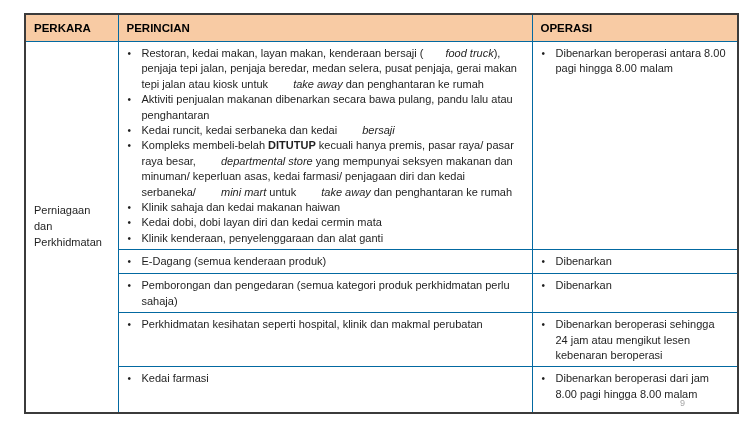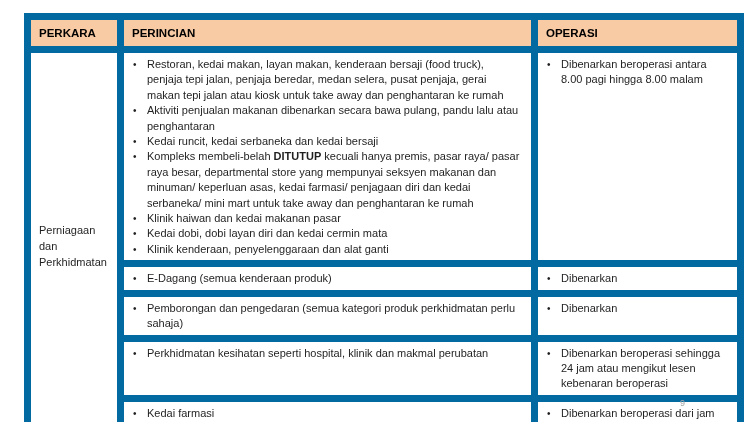--- a/index.html
+++ b/index.html
@@ -15,21 +15,21 @@
   table.reg{
     position:absolute;
     left:24px;top:13px;
     width:713px;
     border-collapse:collapse;
     table-layout:fixed;
     border:2px solid #3b3b3b;
     font-size:11px;
   }
   th,td{
-    border:7px solid #0369a1;
+    border:1px solid #0369a1;
     vertical-align:top;
     padding:0;
   }
   thead th{
     background:#f8cba4;
     height:26px;
     vertical-align:middle;
     text-align:left;
     padding:0 4px 0 8px;
     font-size:11.5px;
@@ -56,21 +56,21 @@
     display:flex;
     line-height:15.4px;
   }
   .bullet{
     flex:none;
     width:14px;
     margin-left:9px;
     font-size:10px;
   }
   .li-text{flex:1;}
-  .seg-italic{}
+  .seg-italic{font-style:italic;margin-left:22px;}
   .seg-bold{font-weight:bold;}
   .page-number{
     position:absolute;
     left:680px;
     top:398px;
     font-size:9px;
     color:#a6a6a6;
   }
 </style>
 </head>
@@ -107,21 +107,21 @@
               <li>
                 <span class="bullet">•</span>
                 <span class="li-text"><span>Kedai runcit, kedai serbaneka dan kedai </span><span class="seg-italic">bersaji</span></span>
               </li>
               <li>
                 <span class="bullet">•</span>
                 <span class="li-text"><span>Kompleks membeli-belah </span><span class="seg-bold">DITUTUP</span><span> kecuali hanya premis, pasar raya/ pasar raya besar, </span><span class="seg-italic">departmental store</span><span> yang mempunyai seksyen makanan dan minuman/ keperluan asas, kedai farmasi/ penjagaan diri dan kedai serbaneka/ </span><span class="seg-italic">mini mart</span><span> untuk </span><span class="seg-italic">take away</span><span> dan penghantaran ke rumah</span></span>
               </li>
               <li>
                 <span class="bullet">•</span>
-                <span class="li-text"><span>Klinik haiwan dan kedai makanan pasar</span></span>
+                <span class="li-text"><span>Klinik sahaja dan kedai makanan haiwan</span></span>
               </li>
               <li>
                 <span class="bullet">•</span>
                 <span class="li-text"><span>Kedai dobi, dobi layan diri dan kedai cermin mata</span></span>
               </li>
               <li>
                 <span class="bullet">•</span>
                 <span class="li-text"><span>Klinik kenderaan, penyelenggaraan dan alat ganti</span></span>
               </li>
             </ul>

